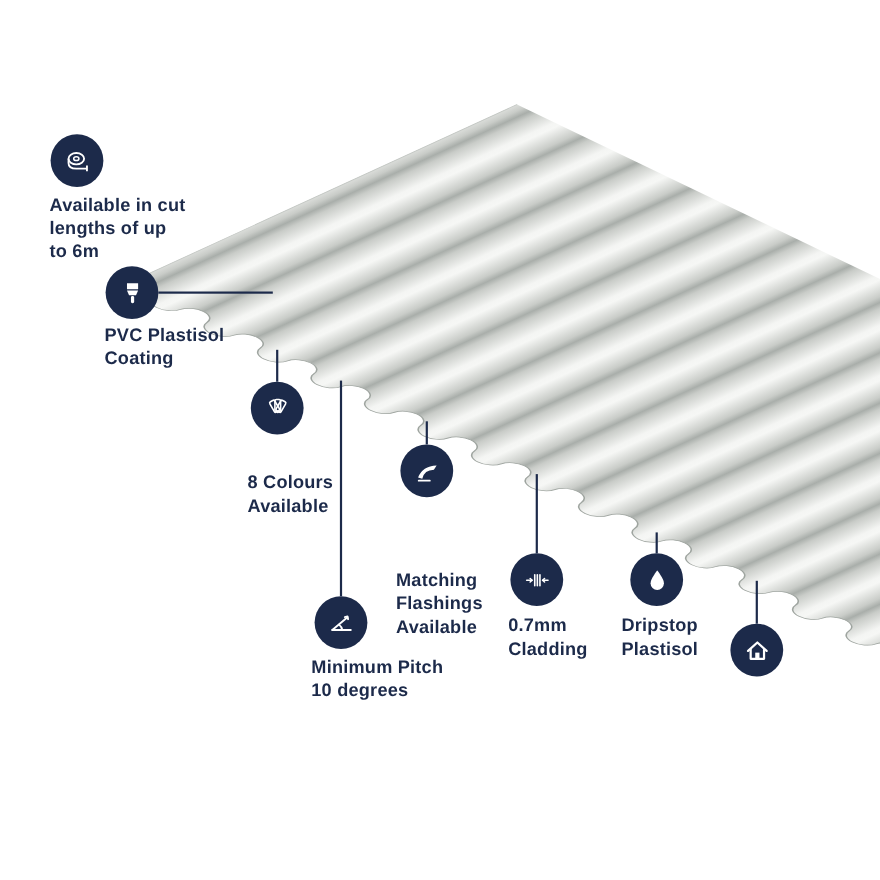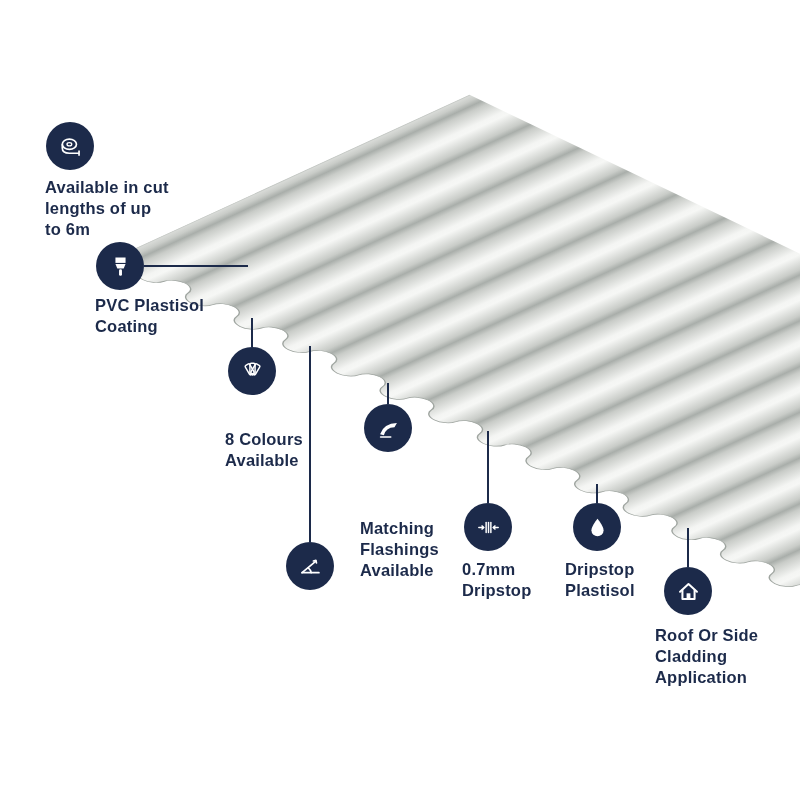--- a/index.html
+++ b/index.html
@@ -149,51 +149,50 @@
   <div class="badge" id="badge-5">
     <svg width="27" height="27" viewBox="0 0 24 24">
       <g fill="none" stroke="#fff" stroke-width="1.5" stroke-linecap="round" stroke-linejoin="round">
         <path d="M4.5 17.5 h15"></path>
         <path d="M4.5 17.5 L16.8 7.2"></path>
         <path d="M10 13.2 a7 7 0 0 1 2.6 4.3"></path>
         <path d="M14.6 7.1 l2.2 -0.5 0.5 2.2"></path>
       </g>
     </svg>
   </div>
+  <div class="label" id="label-5">Minimum Pitch
+10 degrees</div>
 
   <div class="badge" id="badge-6">
     <svg width="27" height="27" viewBox="0 0 24 24">
       <g fill="none" stroke="#fff" stroke-width="1.3" stroke-linecap="round" stroke-linejoin="round">
         <path d="M9.9 7.5 v9"></path>
           <path d="M12 7.5 v9"></path>
           <path d="M14.1 7.5 v9"></path>
         <path d="M3.4 12 h4.2"></path>
           <path d="M6.2 10.6 L7.8 12 L6.2 13.4"></path>
         <path d="M20.6 12 h-4.2"></path>
           <path d="M17.8 10.6 L16.2 12 L17.8 13.4"></path>
       </g>
     </svg>
   </div>
   <div class="label" id="label-6">0.7mm
-Dripstop</div>
+Cladding</div>
 
   <div class="badge" id="badge-7">
     <svg width="27" height="27" viewBox="0 0 24 24">
       <path d="M12 4.2 C12 4.2 6.6 10.8 6.6 14.4 a5.4 5.4 0 0 0 10.8 0 C17.4 10.8 12 4.2 12 4.2 Z" fill="#fff"></path>
     </svg>
   </div>
   <div class="label" id="label-7">Dripstop
 Plastisol</div>
 
   <div class="badge" id="badge-8">
     <svg width="27" height="27" viewBox="0 0 24 24">
       <g fill="none" stroke="#fff" stroke-width="1.8" stroke-linejoin="round" stroke-linecap="round">
         <path d="M4.5 12.2 L12 5.4 L19.5 12.2"></path>
         <path d="M6.6 11 v7.6 h10.8 v-7.6"></path>
       </g>
       <rect x="10.3" y="13.6" width="3.4" height="5" fill="#fff"></rect>
     </svg>
   </div>
-  <div class="label" id="label-8">Roof Or Side
-Cladding
-Application</div>
 
 </div>
 
 </body></html>

